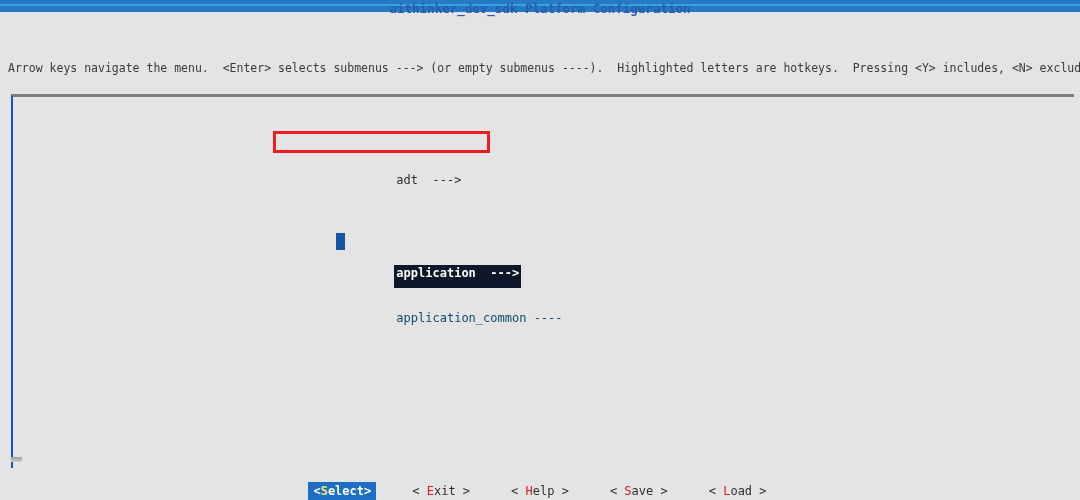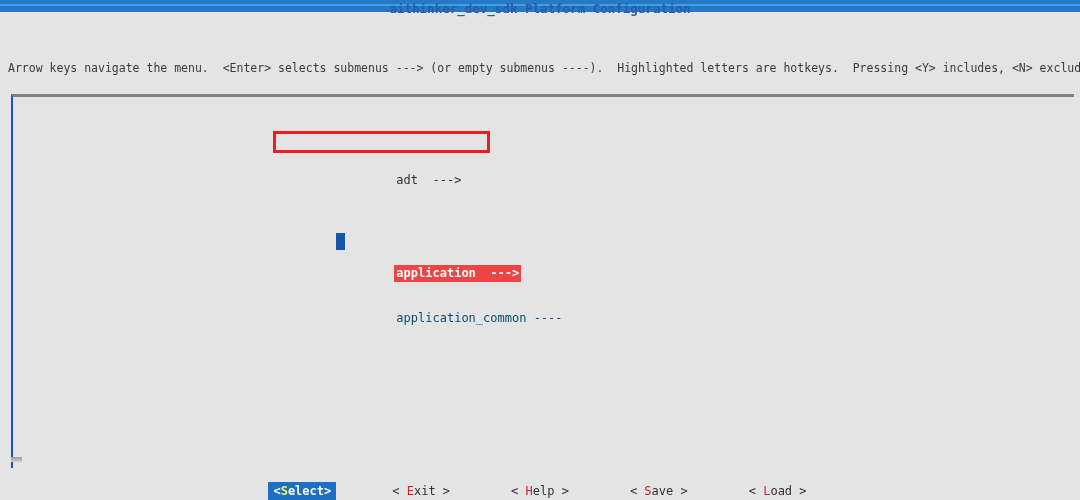--- a/index.html
+++ b/index.html
@@ -101,23 +101,23 @@
   .menu-row.selected .cursor-block {
     position: absolute;
     left: -17px;
     top: -1px;
     width: 9px;
     height: 17px;
     background: #1455a8;
     display: inline-block;
   }
   .menu-row.selected .row-inner {
-    background: #ef4444;
+    background: #0f172a;
     color: #ffffff;
-    padding: 1px 2px 1px 2px;
+    padding: 1px 2px 7px 2px;
     margin-left: -2px;
   }
   .menu-row.selected .label { font-weight: bold; }
   .menu-row.selected .arrow { font-weight: bold; }
   
   .menu-row.clipped {
     color: #0c4a6e;
   }
   
   #annotation-box {
@@ -133,21 +133,21 @@
   
   #buttons {
     position: absolute;
     left: 0;
     top: 481px;
     width: 1080px;
     height: 19px;
     display: flex;
     justify-content: center;
     align-items: center;
-    gap: 51px;
+    gap: 31px;
     font-size: 12px;
   }
   .btn {
     white-space: pre;
     color: #303030;
     padding: 2px 5px;
   }
   .btn .hk { color: #d02026; }
   .btn.active {
     background: #1e6fc4;

